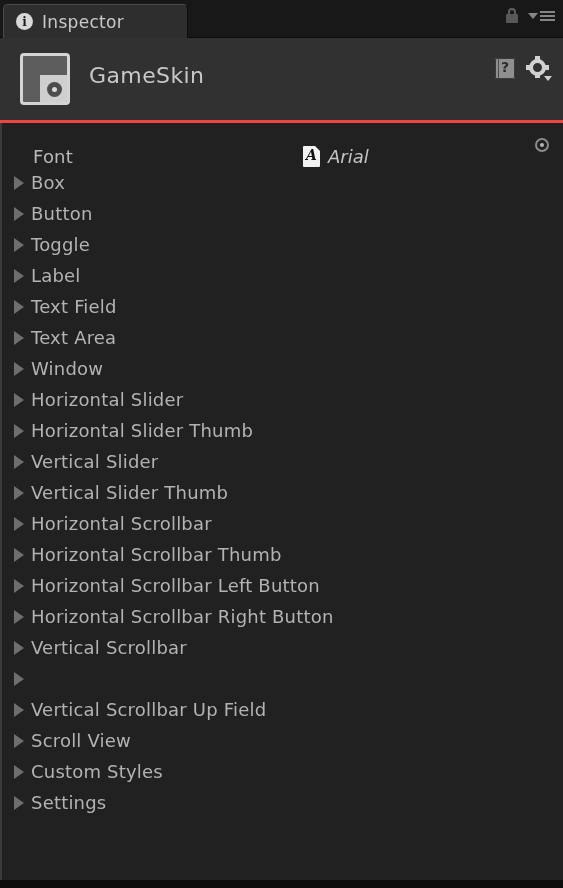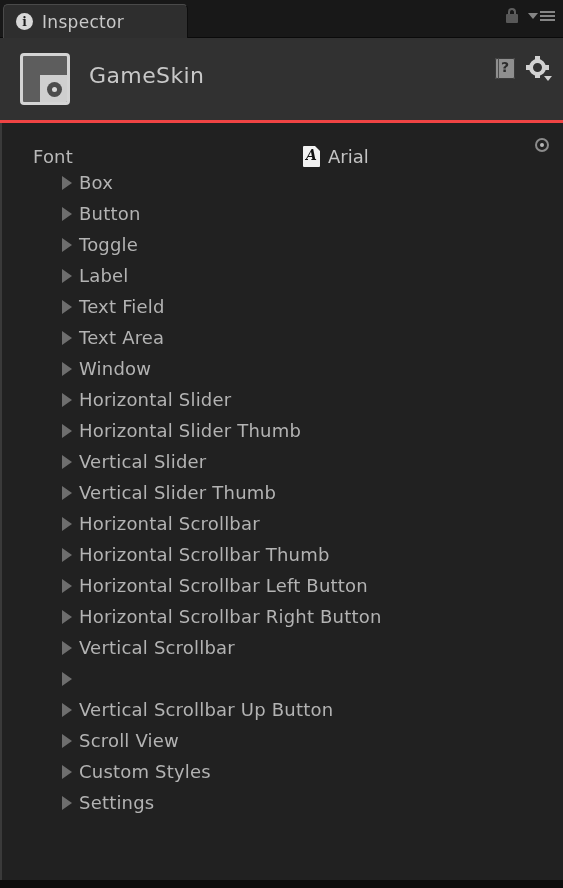--- a/index.html
+++ b/index.html
@@ -255,20 +255,21 @@
     margin-left: 31px;
     width: 270px;
     color: #b9b9b9;
     font-size: 18px;
     letter-spacing: 0.2px;
   }
   #font-value-wrap {
     display: flex;
     align-items: center;
     gap: 8px;
+    font-style: italic;
   }
   .font-file-icon {
     position: relative;
     width: 17px; height: 21px;
     background: #f2f2f2;
     border-radius: 1px;
     flex: 0 0 auto;
   }
   .font-file-icon::before {
     content: "A";
@@ -314,21 +315,20 @@
 
   #style-list {
     margin-top: 0px;
   }
   .style-row {
     height: 31px;
     display: flex;
     align-items: center;
     padding-left: 12px;
     box-sizing: border-box;
-    margin-left: 48px;
   }
   .foldout-arrow {
     width: 0; height: 0;
     border-top: 7px solid transparent;
     border-bottom: 7px solid transparent;
     border-left: 10px solid #6e6e6e;
     flex: 0 0 auto;
     margin-right: 7px;
   }
   .style-name {
@@ -466,21 +466,21 @@
         </div>
         <div class="style-row">
           <span class="foldout-arrow"></span>
           <span class="style-name">Vertical Scrollbar</span>
         </div>
         <div class="style-row">
           <span class="foldout-arrow"></span>
         </div>
         <div class="style-row">
           <span class="foldout-arrow"></span>
-          <span class="style-name">Vertical Scrollbar Up Button</span>
+          <span class="style-name">Vertical Scrollbar Up Field</span>
         </div>
         <div class="style-row">
           <span class="foldout-arrow"></span>
           <span class="style-name">Scroll View</span>
         </div>
         <div class="style-row">
           <span class="foldout-arrow"></span>
           <span class="style-name">Custom Styles</span>
         </div>
         <div class="style-row">

